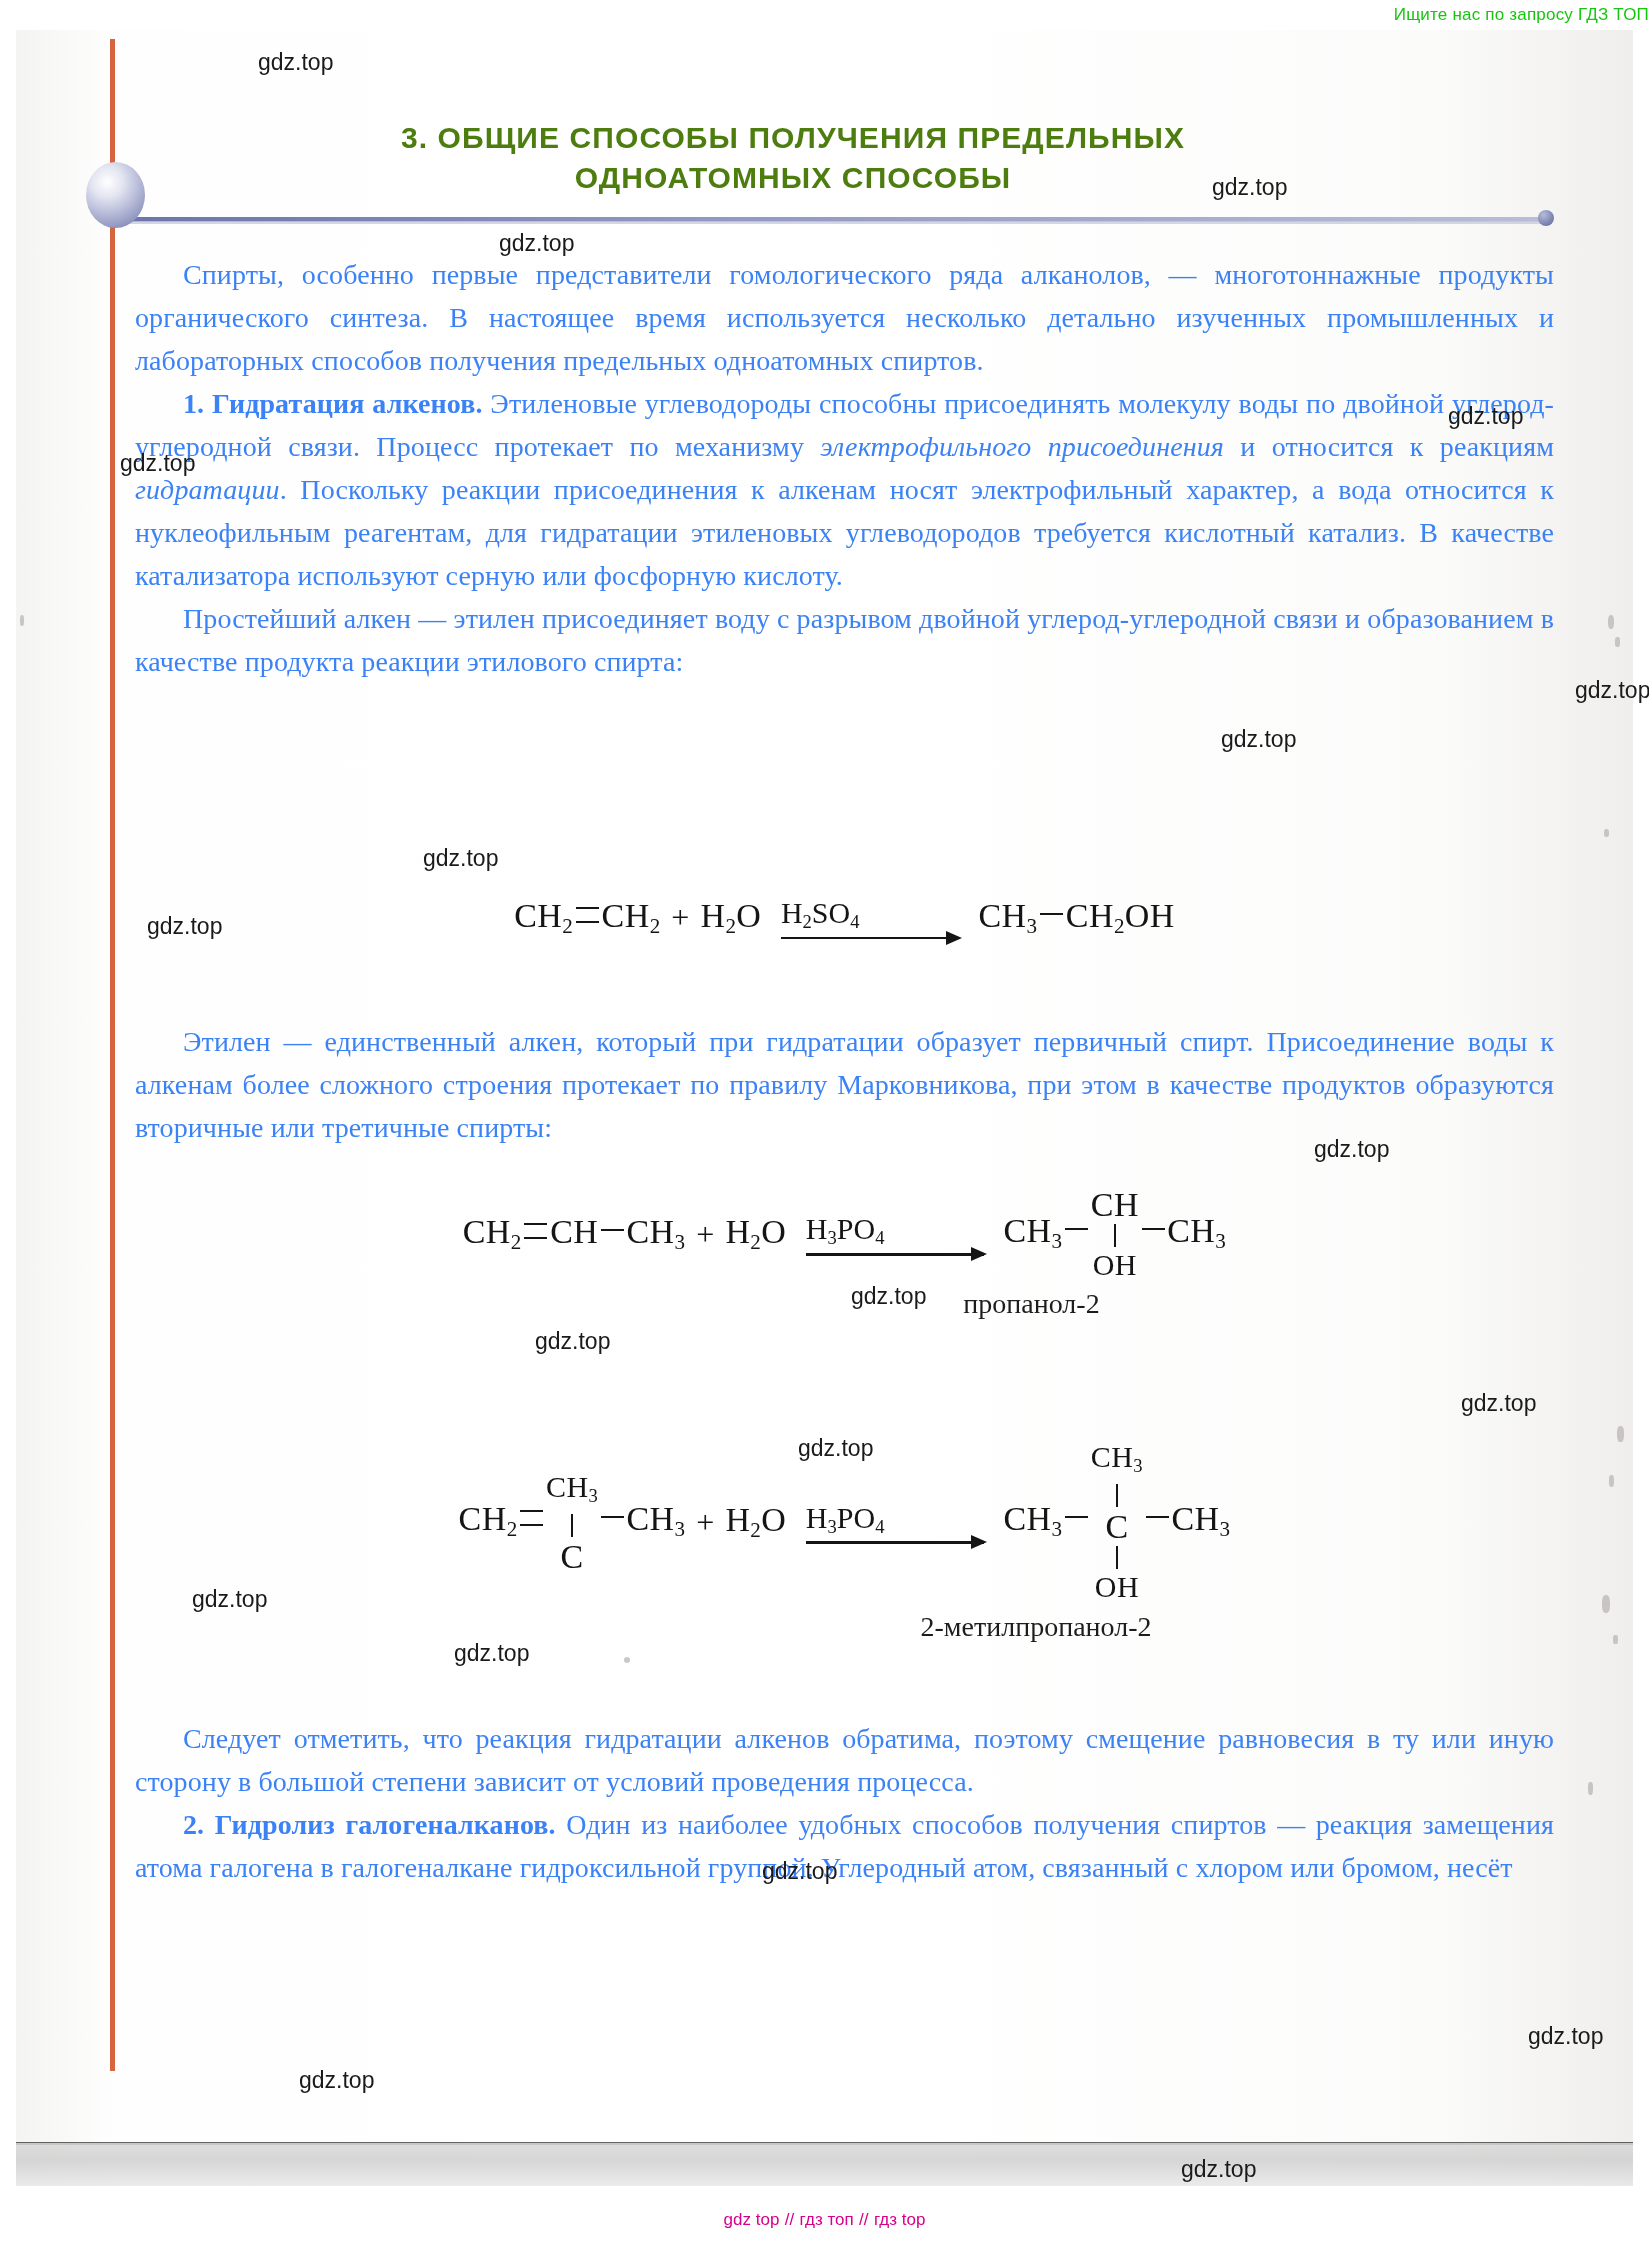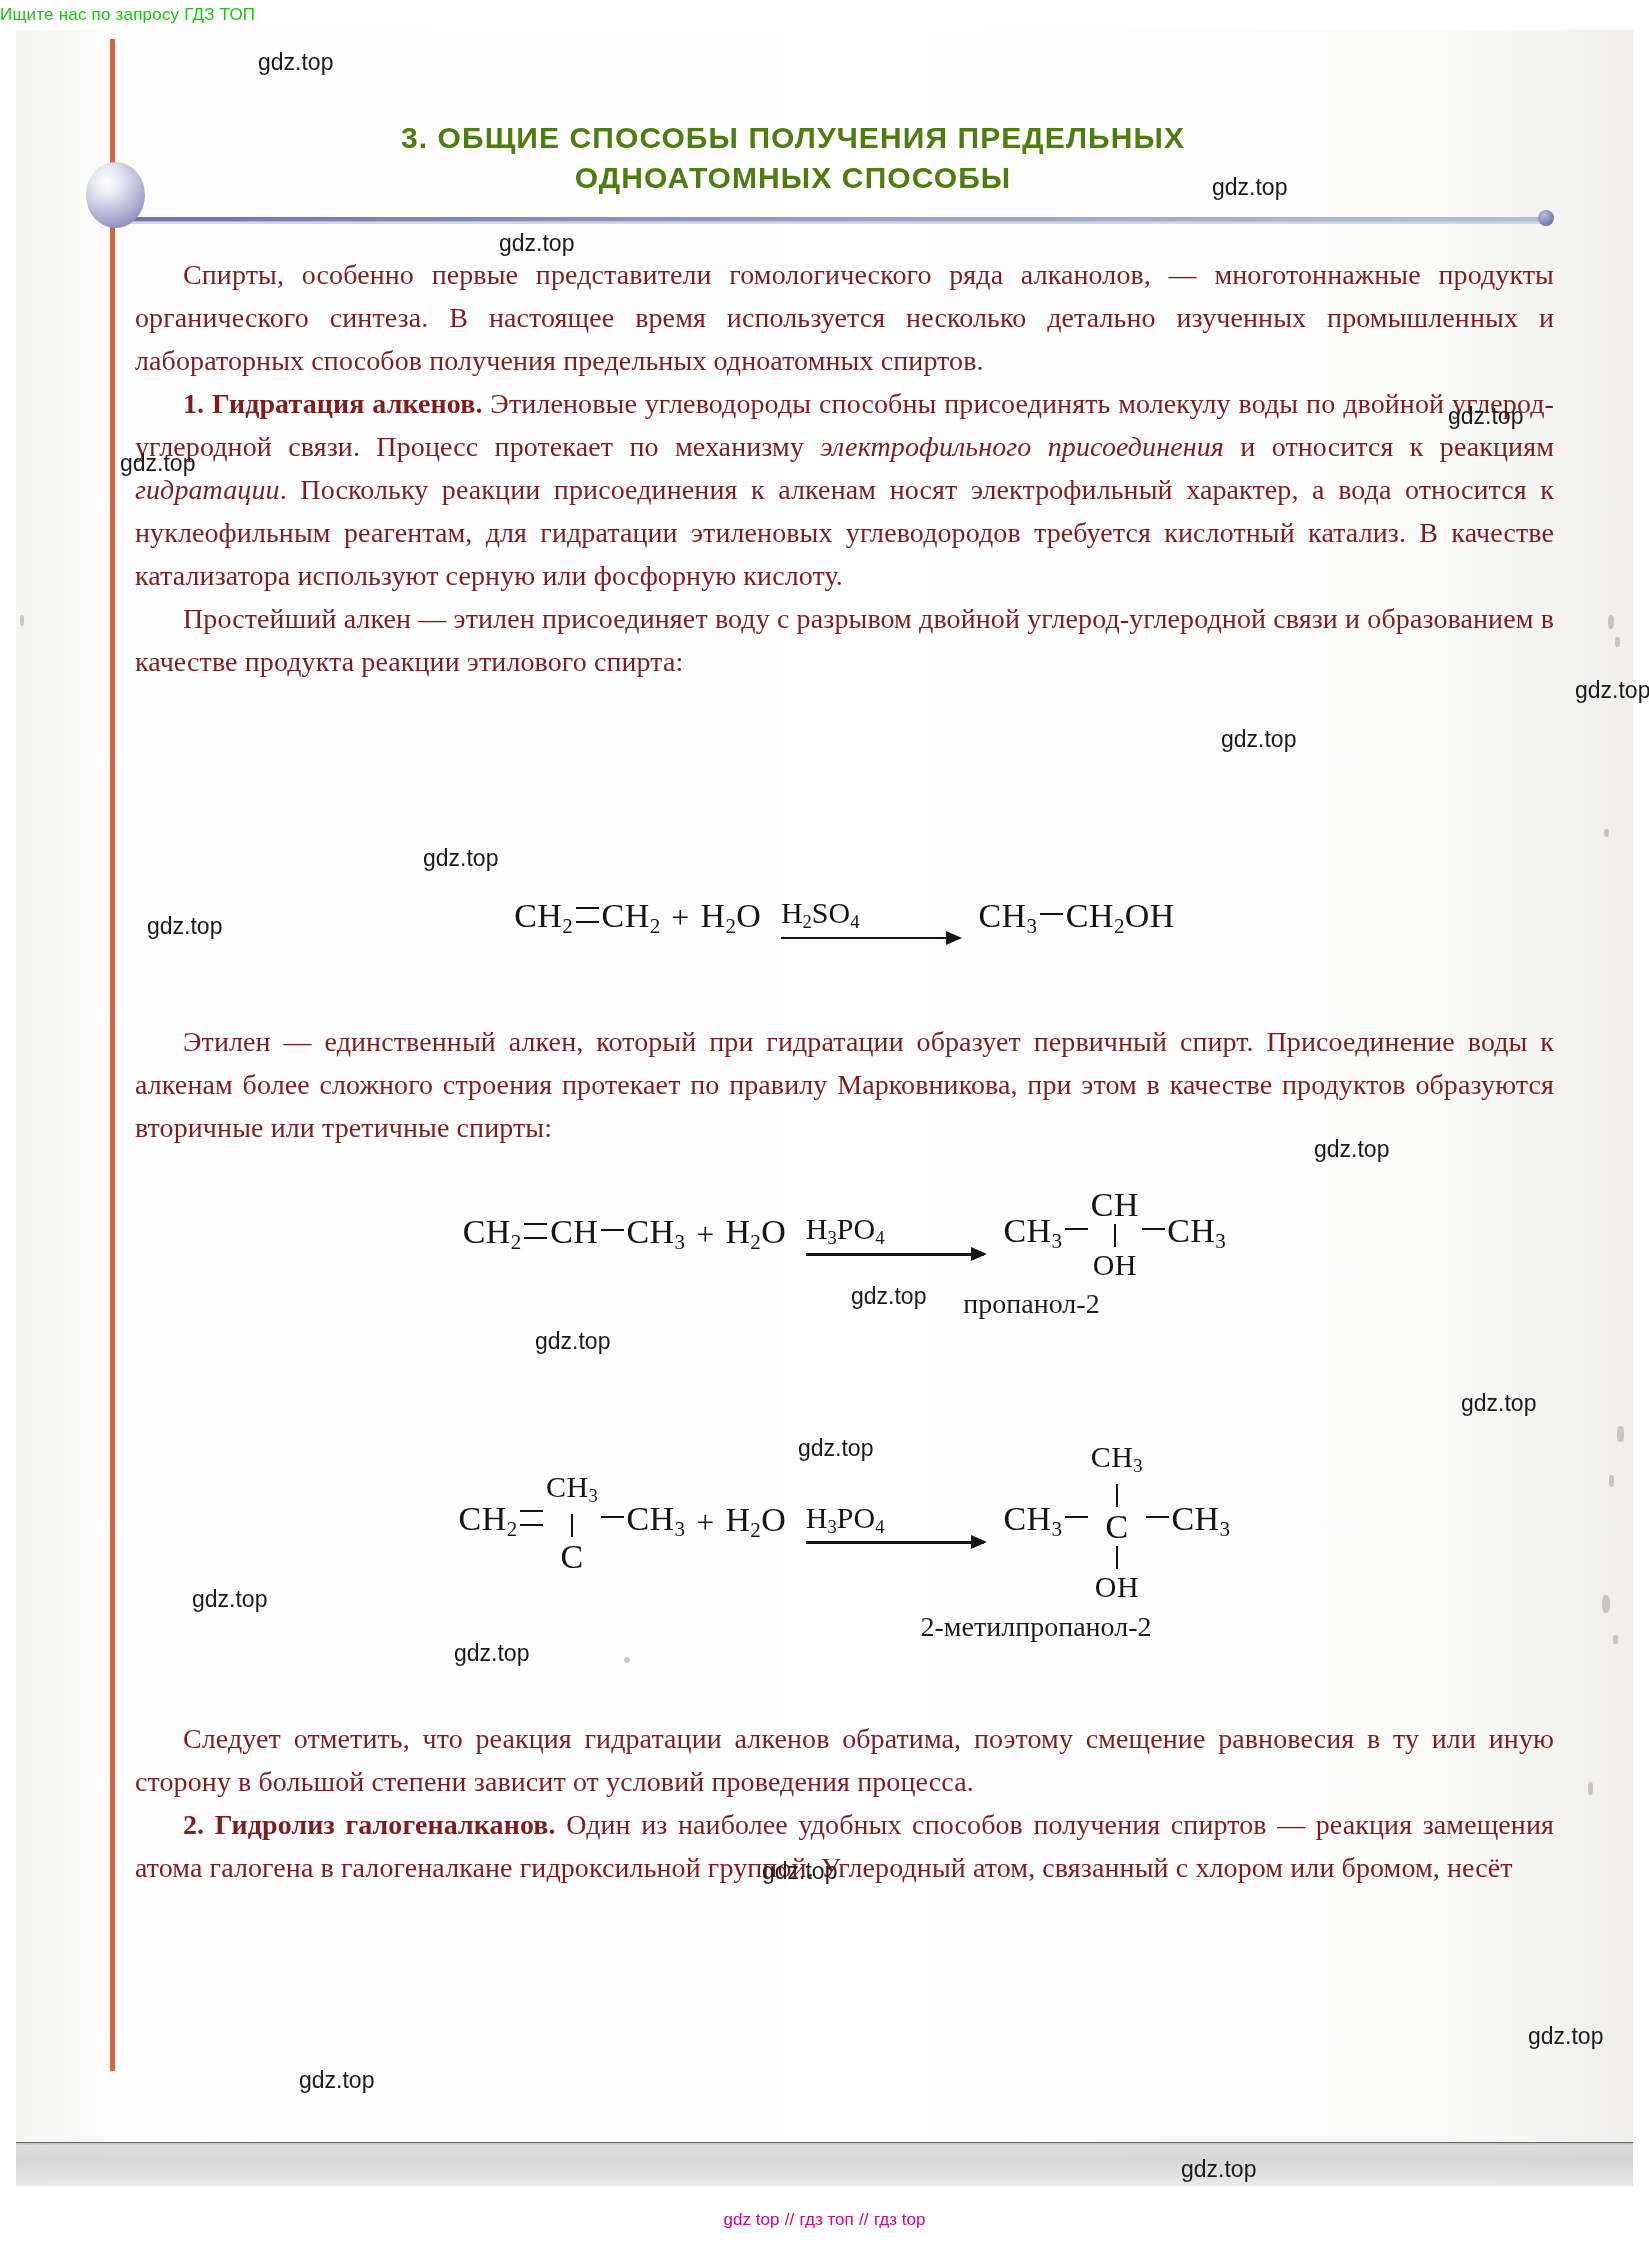--- a/index.html
+++ b/index.html
@@ -17,21 +17,21 @@
     background: #ffffff;
     overflow: hidden;
   }
 
   
   .promo-banner {
     position: absolute;
     top: 5.3px;
     left: 0;
     width: 1649px;
-    text-align: left;
+    text-align: right;
     font-family: "Liberation Sans", sans-serif;
     font-size: 17px;
     color: #16c60c;
     letter-spacing: 0.2px;
   }
 
   
   .sheet {
     position: absolute;
     left: 16px;
@@ -131,21 +131,21 @@
   .body-col {
     position: absolute;
     left: 135px;
     top: 253px;
     width: 1419px;
   }
   p.par {
     margin: 0;
     font-size: 28px;
     line-height: 43px;
-    color: #7f1d1d;
+    color: #3b82f6;
     text-align: justify;
     text-align-last: left;
     letter-spacing: 0.1px;
   }
   p.par.indent { text-indent: 48px; }
   p.par b { font-weight: bold; }
   p.par i { font-style: italic; }
 
   
   .eq-block {

